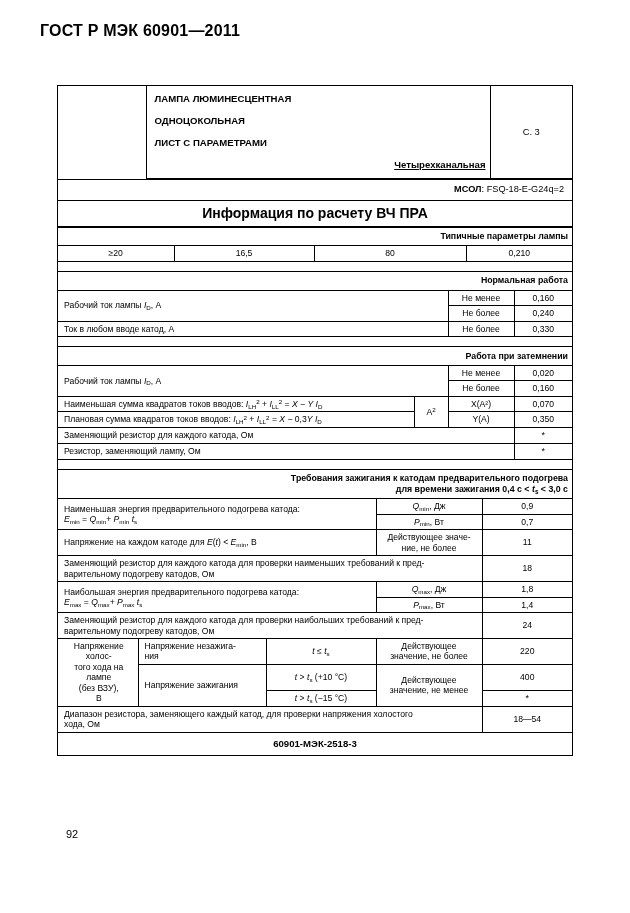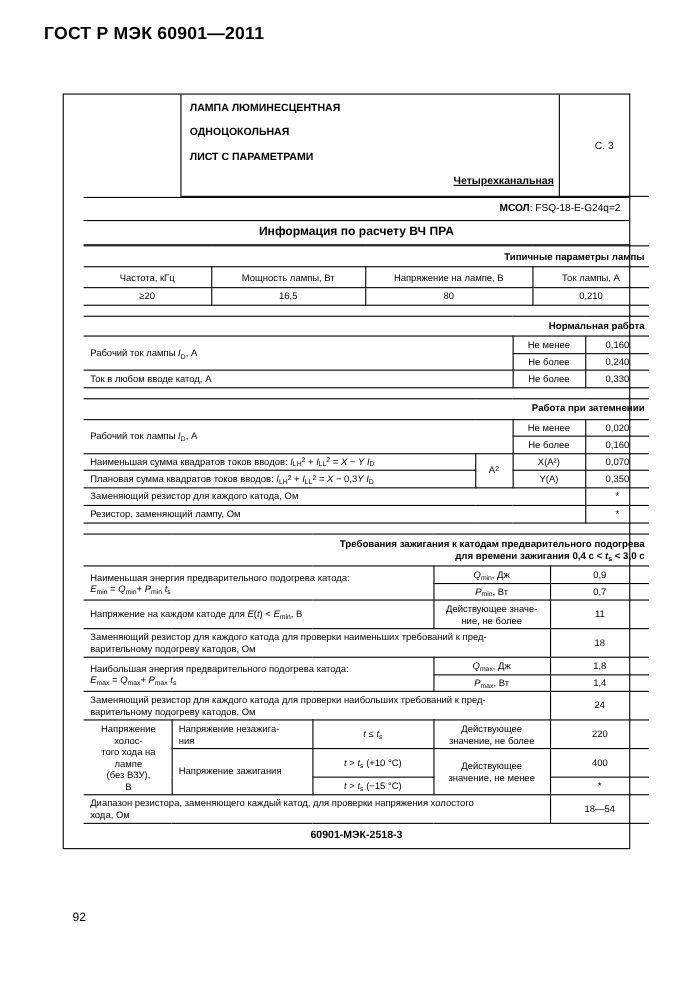--- a/index.html
+++ b/index.html
@@ -35,21 +35,20 @@
     font-size: 11px;
     margin-left: 24px;
   }
   .sheet {
     position: absolute;
     left: 57px;
     top: 85px;
     width: 516px;
     border: 1.6px solid #000;
     box-sizing: border-box;
-    padding-left: 18px;
   }
   table {
     border-collapse: collapse;
     width: 100%;
     table-layout: fixed;
   }
   td {
     border: 0.8px solid #000;
     padding: 2px 4px;
     font-size: 8.6px;
@@ -75,21 +74,21 @@
     text-align: right;
     font-size: 9.2px;
     padding: 4px 8px 4px 4px;
     border-left: none;
     border-right: none;
   }
   .msol-row .lab { font-weight: bold; }
   .section-head {
     text-align: center;
     font-weight: bold;
-    font-size: 11px;
+    font-size: 14px;
     padding: 4px 4px;
   }
   .subhead {
     text-align: right;
     font-weight: bold;
     font-size: 8.8px;
     padding: 3.5px 4px;
   }
   .colhead {
     text-align: center;
@@ -171,26 +170,20 @@
           <col style="width:116px">
           <col style="width:140px">
           <col style="width:152px">
           <col style="width:106px">
         </colgroup>
       <tbody>
           <tr>
         <td colspan="4" class="subhead nb-l nb-r">Типичные параметры лампы</td>
       </tr>
       <tr>
-        <td class="colhead nb-l">Частота, кГц</td>
-        <td class="colhead">Мощность лампы, Вт</td>
-        <td class="colhead">Напряжение на лампе, В</td>
-        <td class="colhead nb-r">Ток лампы, А</td>
-      </tr>
-      <tr>
         <td class="val nb-l">≥20</td>
         <td class="val">16,5</td>
         <td class="val">80</td>
         <td class="val nb-r">0,210</td>
       </tr>
     </tbody>
       </table>
 
     <table class="noborder">
         <tbody>

